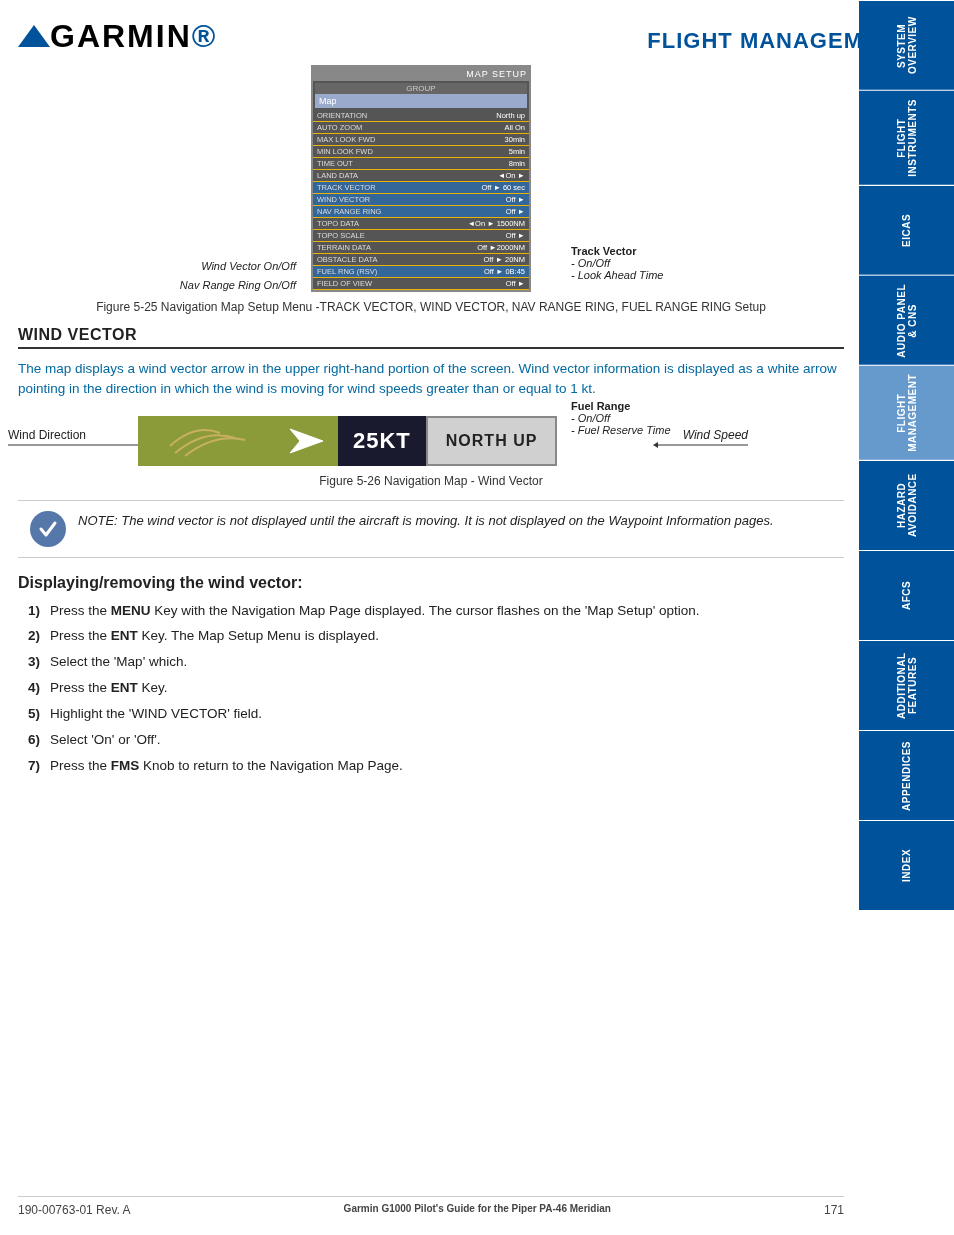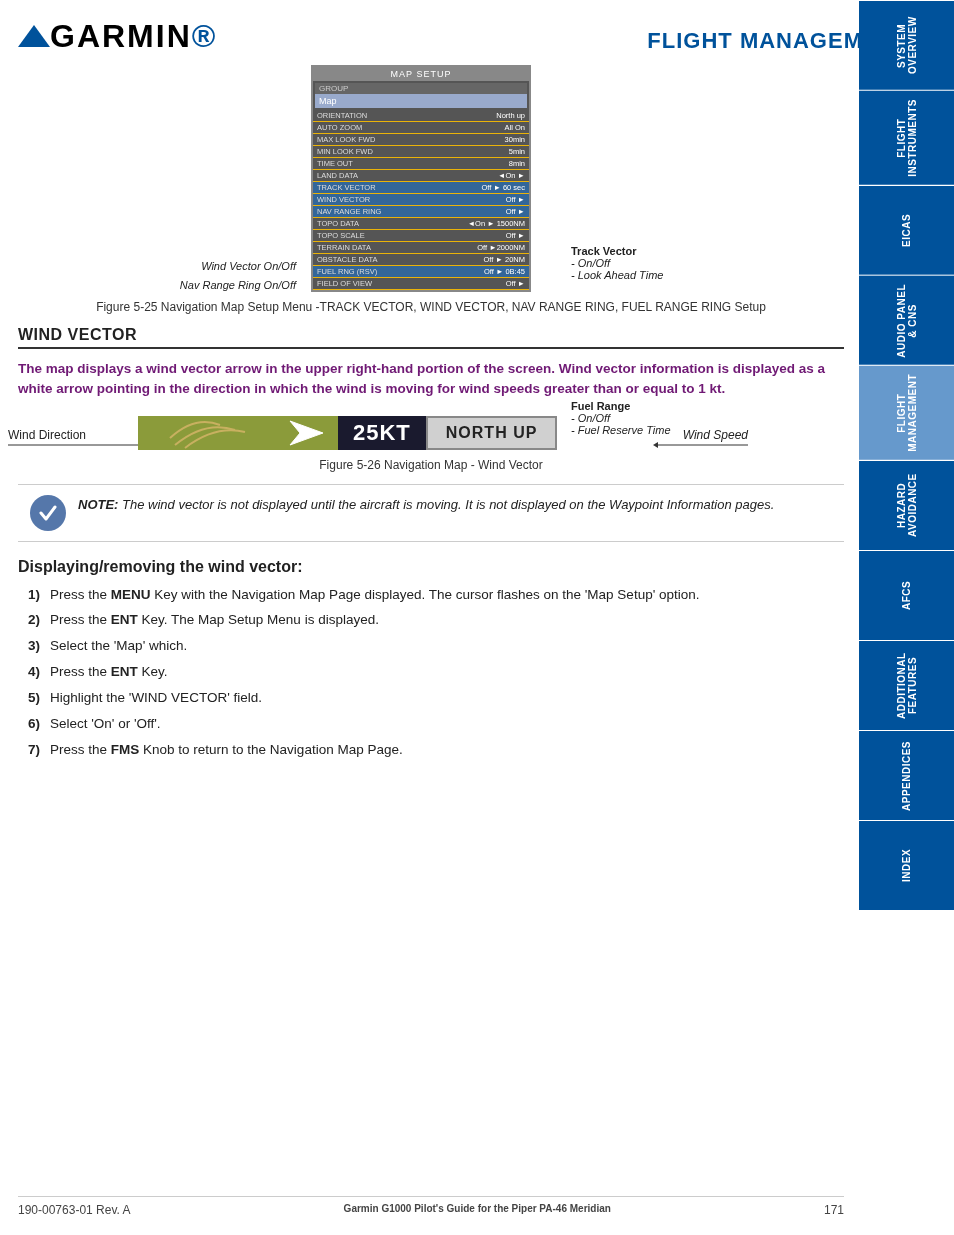--- a/index.html
+++ b/index.html
@@ -93,32 +93,33 @@
     .map-setup-box {
       background: #555;
       border: 2px solid #888;
       width: 220px;
       margin: 0 auto;
       font-size: 9px;
       color: #fff;
     }
     .map-setup-title {
       background: #888;
-      text-align: center;
+      text-align: right;
       padding: 2px;
       font-size: 9px;
       color: #fff;
       letter-spacing: 1px;
     }
     .map-group-label {
       background: #666;
       padding: 1px 4px;
       font-size: 8px;
       color: #ccc;
       margin: 2px 2px 0 2px;
+      text-align: center;
     }
     .map-group-value {
       background: #99AACC;
       padding: 2px 4px;
       font-size: 9px;
       color: #fff;
       margin: 0 2px 2px 2px;
     }
     .map-row {
       display: flex;
@@ -147,22 +148,21 @@
       text-transform: uppercase;
       border-bottom: 2px solid #333;
       margin-bottom: 10px;
       padding-bottom: 3px;
       letter-spacing: 0.5px;
     }
     .section-body {
       font-size: 13.5px;
       line-height: 1.5;
       margin-bottom: 16px;
-      color: #701a75;
-      font-weight: bold;
+      color: #0369a1;
     }
 
     
     .note-box {
       border-top: 1px solid #ccc;
       border-bottom: 1px solid #ccc;
       padding: 10px 12px;
       display: flex;
       align-items: flex-start;
       gap: 12px;
@@ -181,21 +181,21 @@
       font-style: italic;
       font-weight: bold;
       flex-shrink: 0;
     }
     .note-text {
       font-size: 13px;
       line-height: 1.5;
       font-style: italic;
     }
     .note-label {
-      font-weight: bold;
+      font-weight: normal;
       font-style: italic;
     }
 
     
     .steps-title {
       font-weight: bold;
       font-size: 16px;
       margin-bottom: 10px;
     }
     .steps-list {
@@ -381,21 +381,21 @@
   <div style="position:relative; margin: 10px 0 8px 120px; width:520px;">
     <div style="position:relative;">
 
       <div style="position:absolute; left:-130px; top:12px; font-size:12px; white-space:nowrap;">Wind Direction</div>
 
       <svg style="position:absolute; left:-130px; top:24px;" width="140" height="10">
         <line x1="0" y1="5" x2="135" y2="5" stroke="#333" stroke-width="1"></line>
         <polygon points="135,2 140,5 135,8" fill="#333"></polygon>
       </svg>
 
-      <div style="display:flex; align-items:stretch; height:34px;">
+      <div style="display:flex; align-items:stretch; height:50px;">
 
         <div style="background:#8B9B3A; width:200px; display:flex; align-items:center; justify-content:flex-end; padding-right:8px; position:relative;">
 
           <svg width="120" height="45" viewBox="0 0 120 45">
 
             <path d="M10,35 Q40,10 70,20" stroke="#C8B060" stroke-width="2" fill="none"></path>
             <path d="M20,38 Q50,15 80,22" stroke="#C8B060" stroke-width="2" fill="none"></path>
             <path d="M5,28 Q30,5 55,15" stroke="#C8B060" stroke-width="2" fill="none"></path>
           </svg>
 

